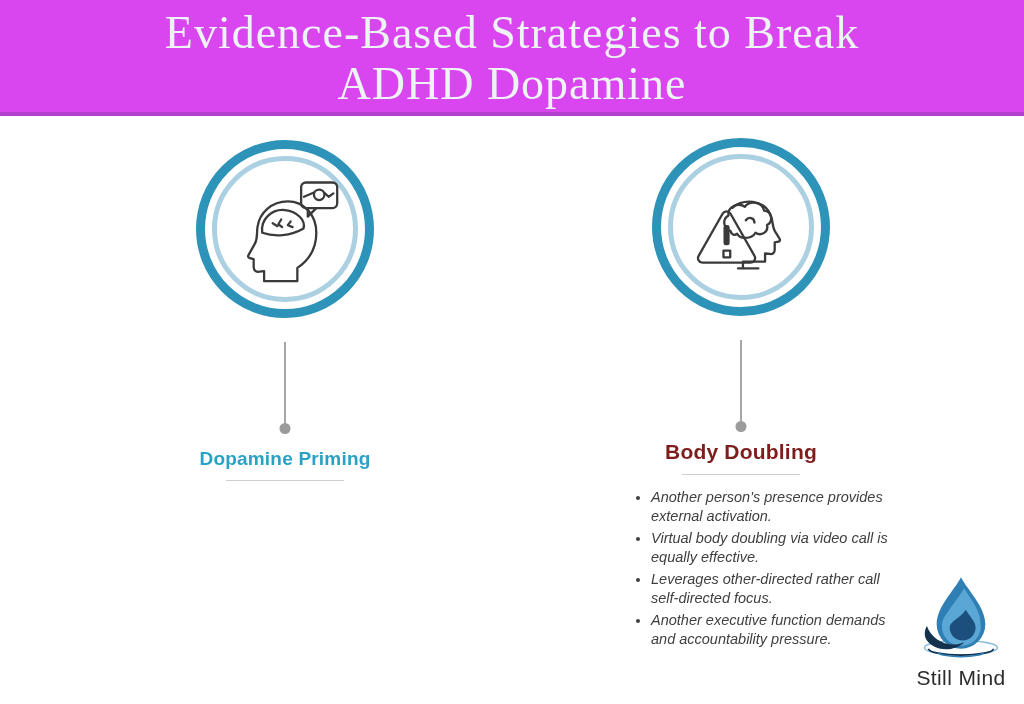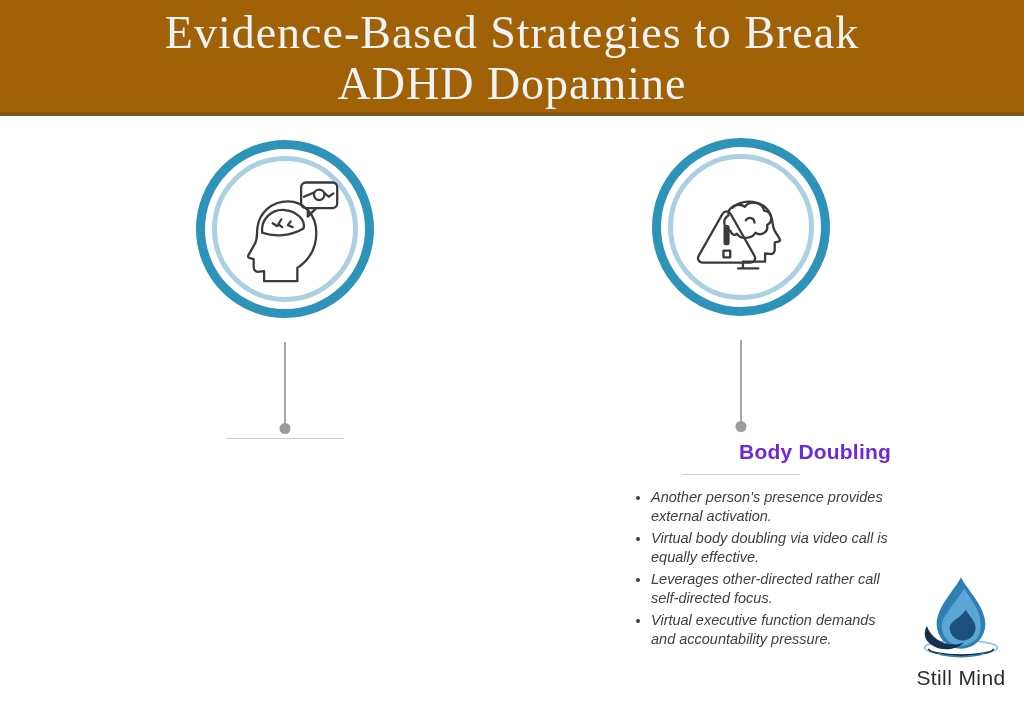--- a/index.html
+++ b/index.html
@@ -58,21 +58,21 @@
   
   .logo{position:absolute;left:895px;top:574px;width:132px;text-align:center;}
   .logo-text{
     margin-top:2px;font-size:21px;font-weight:500;letter-spacing:0.4px;
     color:var(--logo-text,#2c2c2c);
   }
 </style>
 </head>
 <body>
 
-<header class="header" style="background-color: #a16207;">
+<header class="header" style="background-color: #d946ef;">
   <h1>
     <div>Evidence-Based Strategies to Break</div>
     <div>ADHD Dopamine</div>
   </h1>
 </header>
 
 <section class="card" id="card-left">
   <div class="circle">
     <div class="ring">
       <svg class="icon-svg" width="114" height="112" viewBox="0 0 120 118">
@@ -85,20 +85,21 @@
         <rect x="77" y="10" width="38" height="27" rx="5"></rect>
         <path d="M84,37 L84,46 L93,37"></path>
         <circle cx="96" cy="23" r="5.5"></circle>
         <path d="M80,25 L90.5,20.5 M101.5,21 L106,25 L111,21.5"></path>
       </svg>
     </div>
   </div>
   <div class="connector">
     <div class="dot"></div>
   </div>
+  <h2 class="heading" style="color: rgb(42, 162, 197);">Dopamine Priming</h2>
   <div class="divider"></div>
 </section>
 
 <section class="card" id="card-right">
   <div class="circle">
     <div class="ring">
       <svg class="icon-svg" width="106" height="104" viewBox="0 0 110 108">
 
         <path d="M46,34 C58,24 78,26 85,40 C89,48 87,53 90,58 L95,66 C96,67.5 95.4,68.8 93.8,69.2 L90,70 L90,77.5 C90,80.5 88,82.5 85,82 L80,81.5 L80,90 L57,90 L57,97 M52,97 L73,97"></path>
 
@@ -107,27 +108,27 @@
 
         <path d="M36,40 C37.8,37 42.2,37 44,40 L69,84 C70.8,87 68.6,91 65,91 L15,91 C11.4,91 9.2,87 11,84 Z"></path>
         <rect x="36.8" y="52" width="6.4" height="21" rx="2.4" fill="#3a3a3a" stroke="none"></rect>
         <rect x="36.8" y="78.5" width="7" height="7"></rect>
       </svg>
     </div>
   </div>
   <div class="connector">
     <div class="dot"></div>
   </div>
-  <h2 class="heading" style="color: #6d28d9; text-align: right;">Body Doubling</h2>
+  <h2 class="heading" style="color: #7f1d1d;">Body Doubling</h2>
   <div class="divider"></div>
   <ul class="bullets">
     <li>Another person's presence provides external activation.</li>
     <li>Virtual body doubling via video call is equally effective.</li>
     <li>Leverages other-directed rather call self-directed focus.</li>
-    <li>Virtual executive function demands and accountability pressure.</li>
+    <li>Another executive function demands and accountability pressure.</li>
   </ul>
 </section>
 
 <div class="logo">
   <svg width="108" height="86" viewBox="0 0 120 106">
 
     <ellipse cx="60" cy="91" rx="45" ry="9" fill="none" stroke="#8fc0de" stroke-width="2"></ellipse>
     <path d="M20,92 A40,8 0 0 0 100,92" fill="none" stroke="#14324e" stroke-width="2.2"></path>
     <path d="M32,96 A28,6 0 0 0 88,96" fill="none" stroke="#2f7fb5" stroke-width="2"></path>
 

